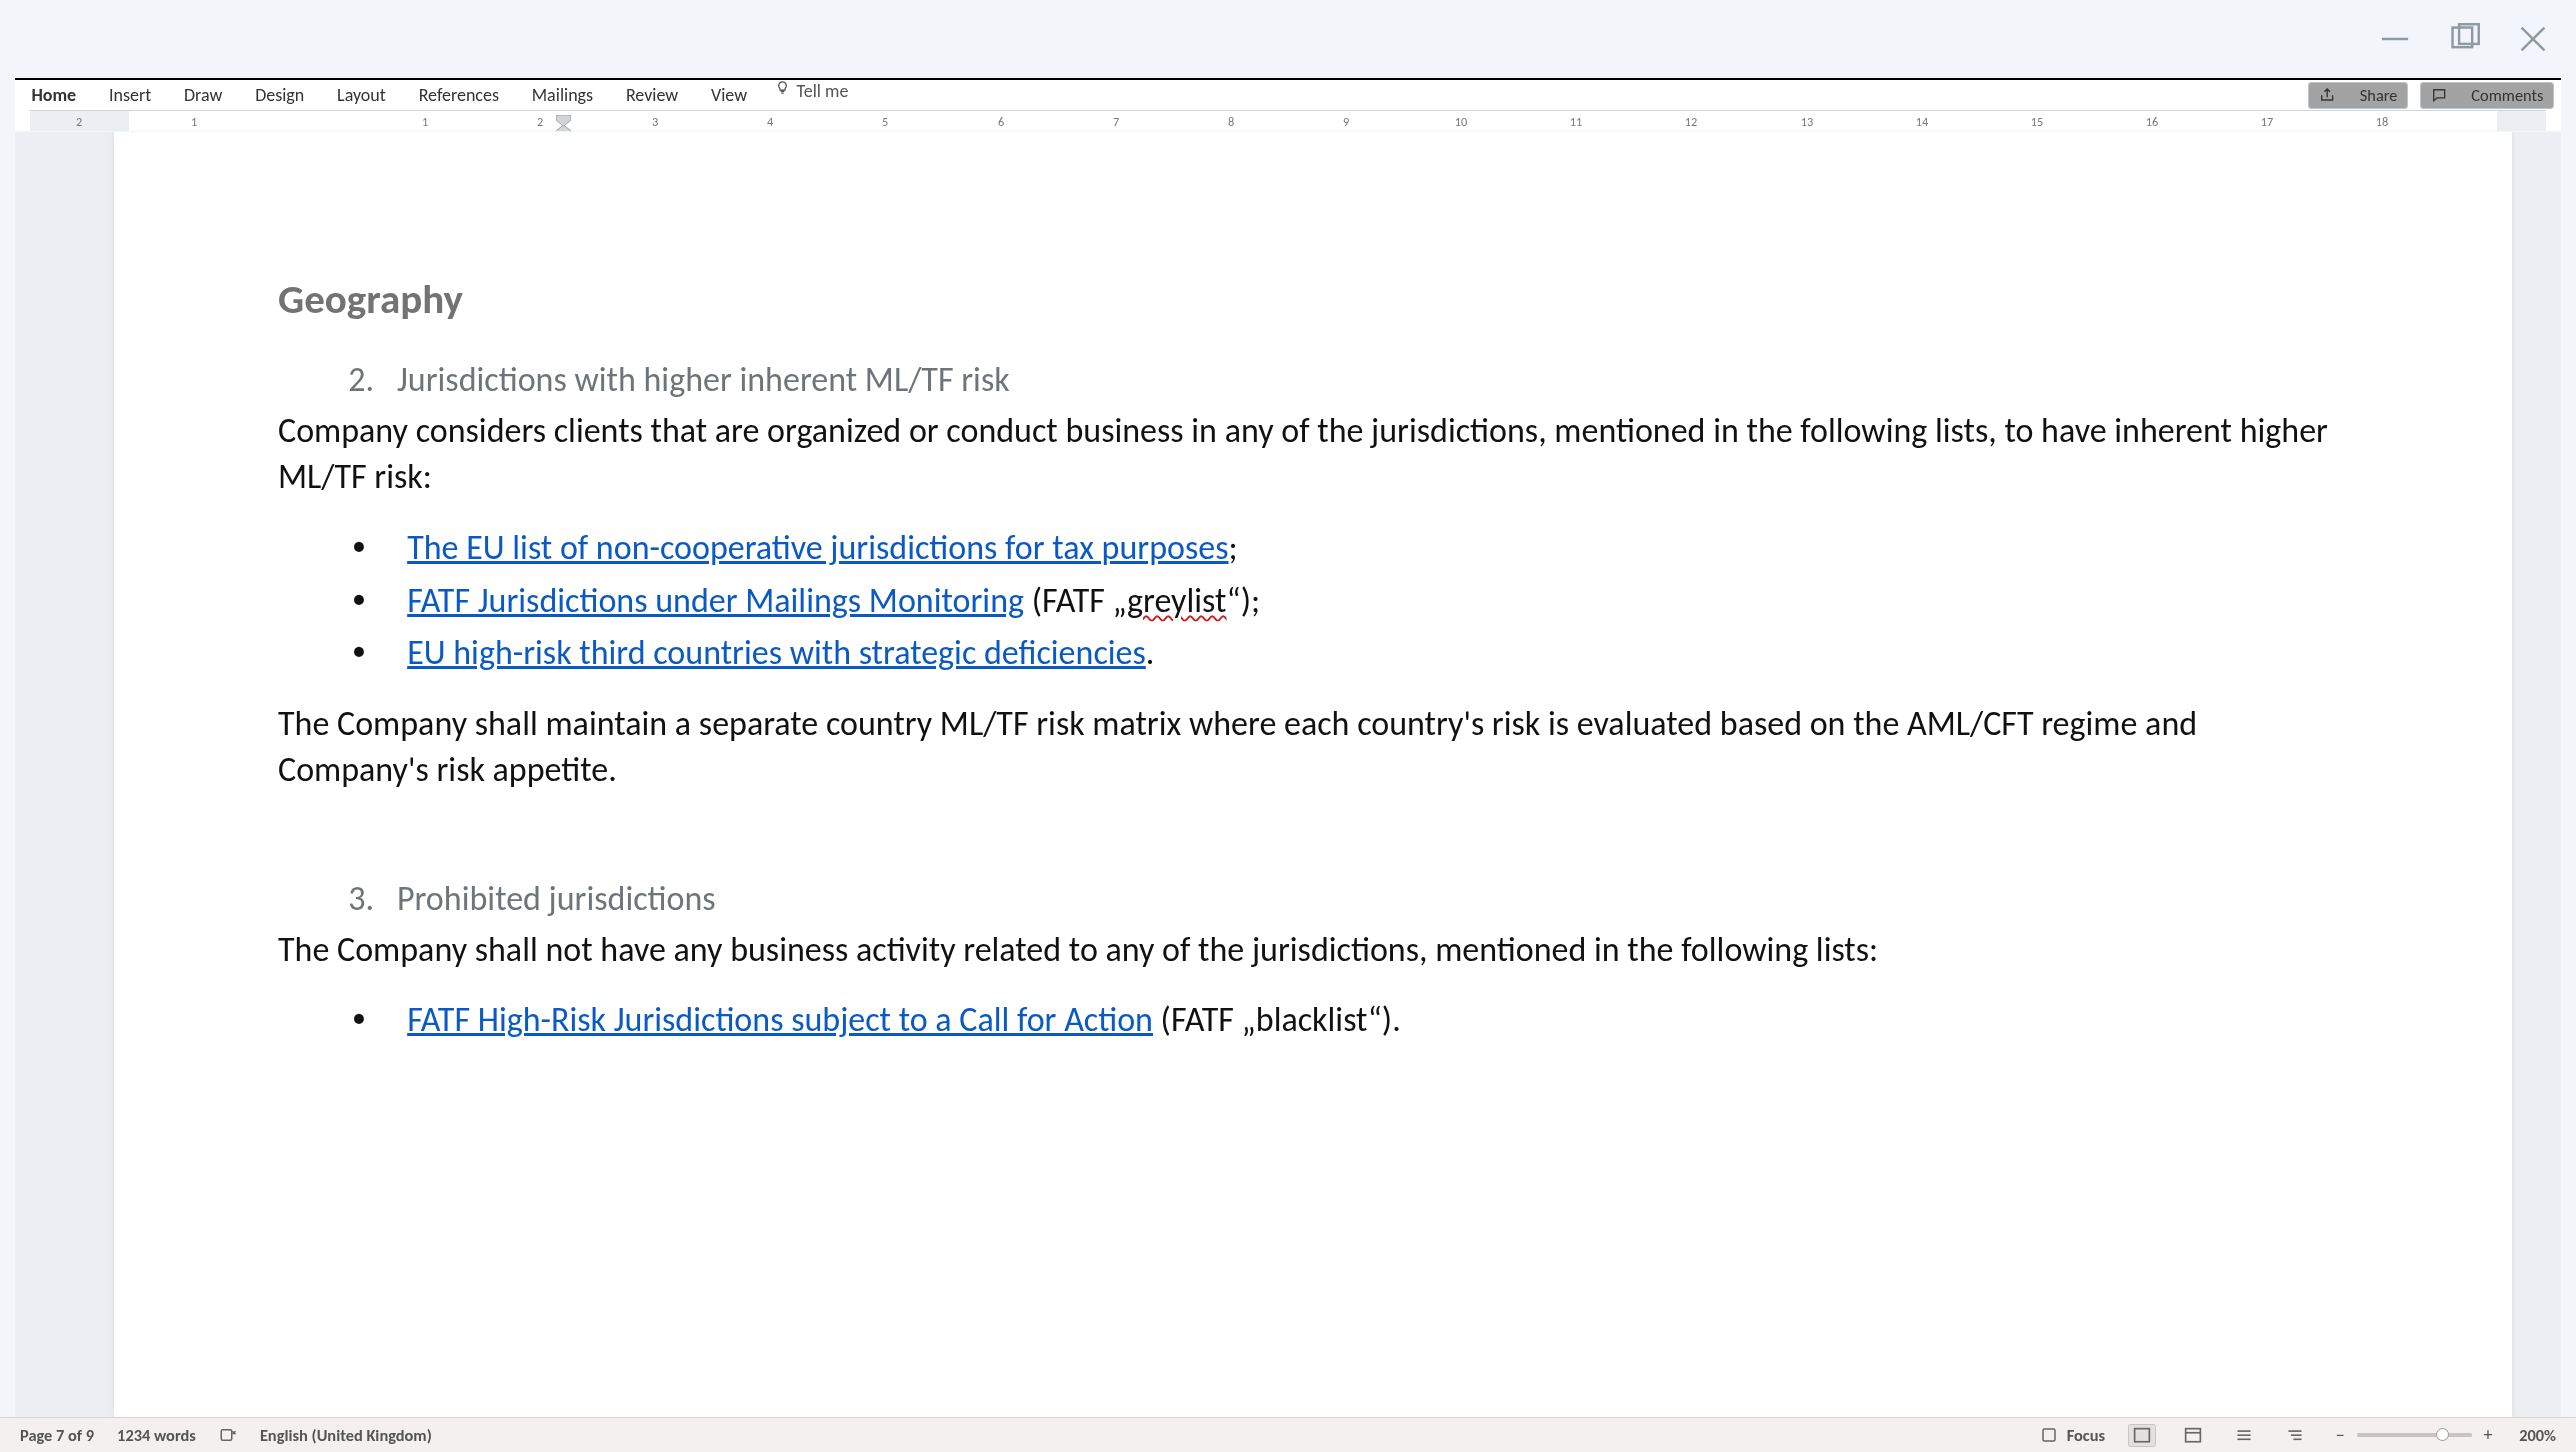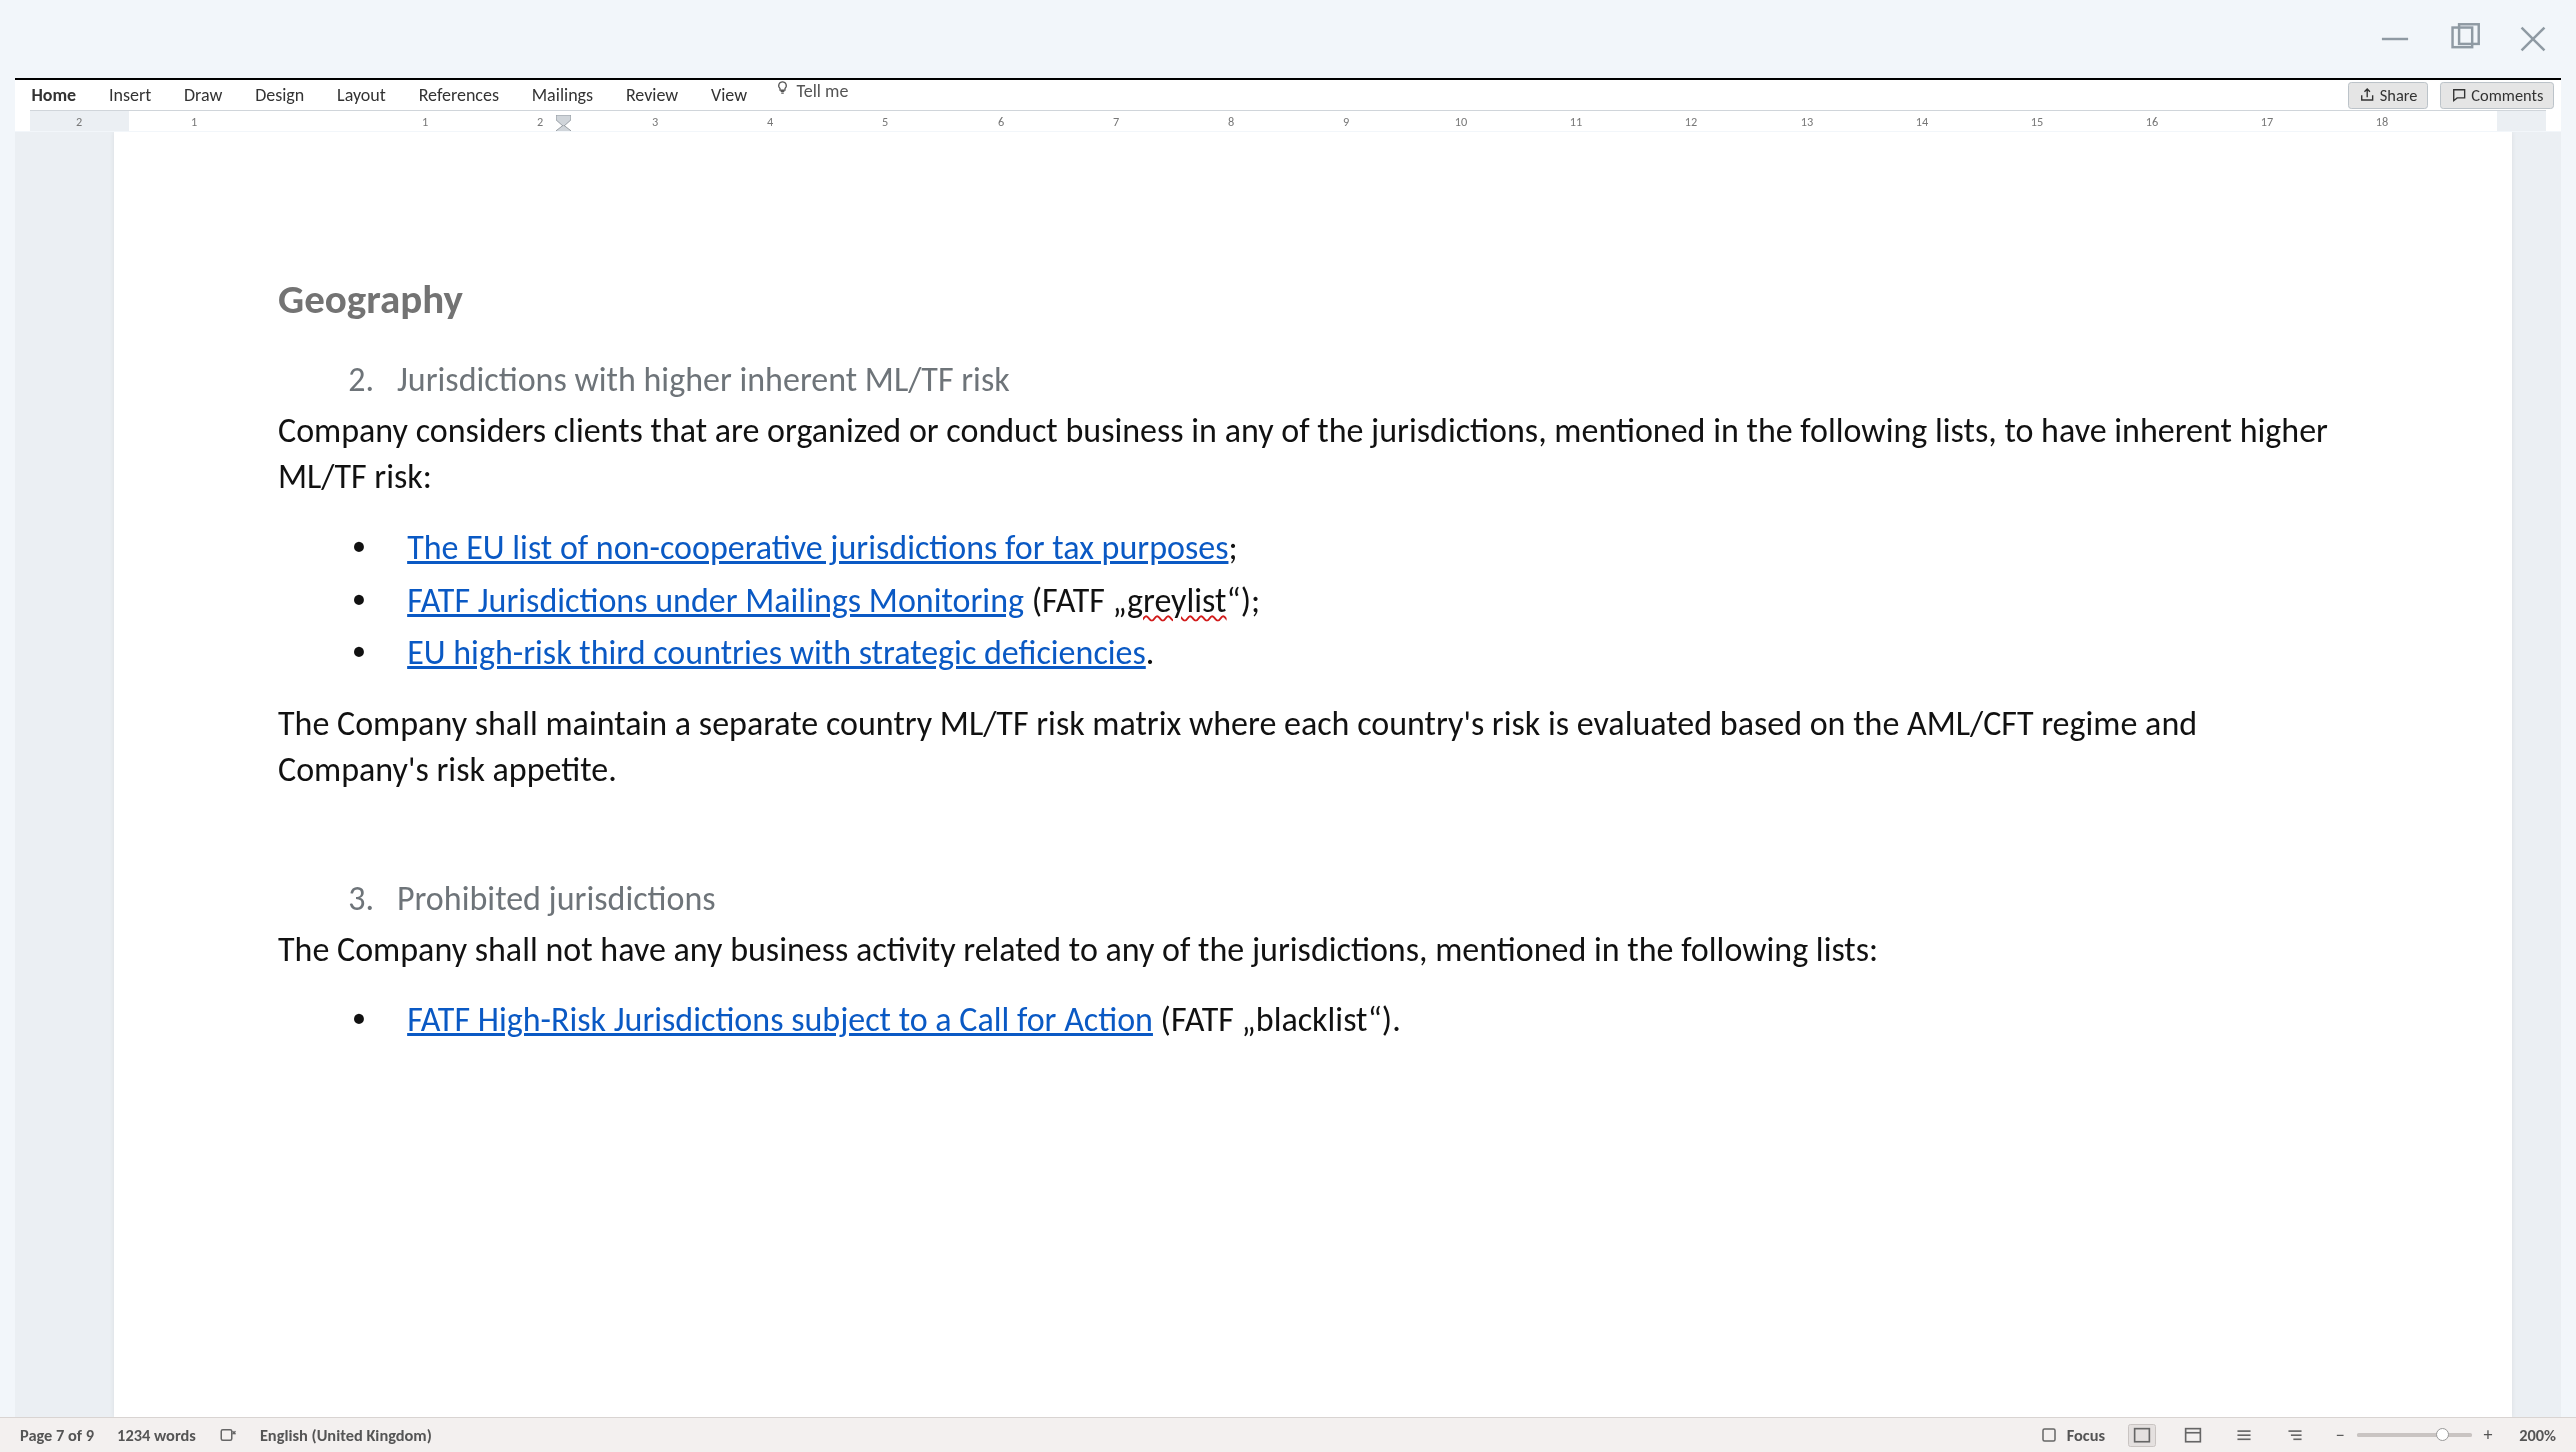--- a/index.html
+++ b/index.html
@@ -39,21 +39,21 @@
   font-size:18px;
   color:#333;
   position:relative;
 }
 .ribbon-left { display:flex; }
 .tab { padding:0 16.4px; display:flex; align-items:center; cursor:pointer; }
 .tab.active { font-weight:600; }
 .tellme { display:flex; align-items:flex-start; gap:6.6px; color:#555; padding:0 11.5px; cursor:text;}
 .tellme svg { width:15px; height:15px; stroke:#555; fill:none; stroke-width:2;}
 .ribbon-right { margin-left:auto; display:flex; align-items:center; gap:11.5px; padding-right:6.6px;}
-.rbtn { border:0.8px solid #bcc3c9; border-radius:3.3px; padding:2.5px 10px; display:flex; align-items:center; gap:4px; font-size:16.4px; color:#333; cursor:pointer; background:#e5e5e5;}
+.rbtn { border:0.8px solid #bcc3c9; border-radius:3.3px; padding:2.5px 10px; display:flex; align-items:center; gap:24px; font-size:16.4px; color:#333; cursor:pointer; background:#a3a3a3;}
 .rbtn svg { width:16.4px; height:16.4px; stroke:#333; fill:none; stroke-width:2;}
 
 
 .ruler-row { height:21.4px; background:#fff; border-top:0.8px solid #d0d5da; position:relative; margin:0 15px; font-size:12.3px; color:#777; overflow:hidden;}
 .ruler-row .page-shadow-left, .ruler-row .page-shadow-right {
   position:absolute; top:0; bottom:0; width:99px; background:#ebeff3;
 }
 .ruler-row .page-shadow-left{left:0;}
 .ruler-row .page-shadow-right{right:0;}
 .tick { position:absolute; top:3.3px; transform:translateX(-50%); }

